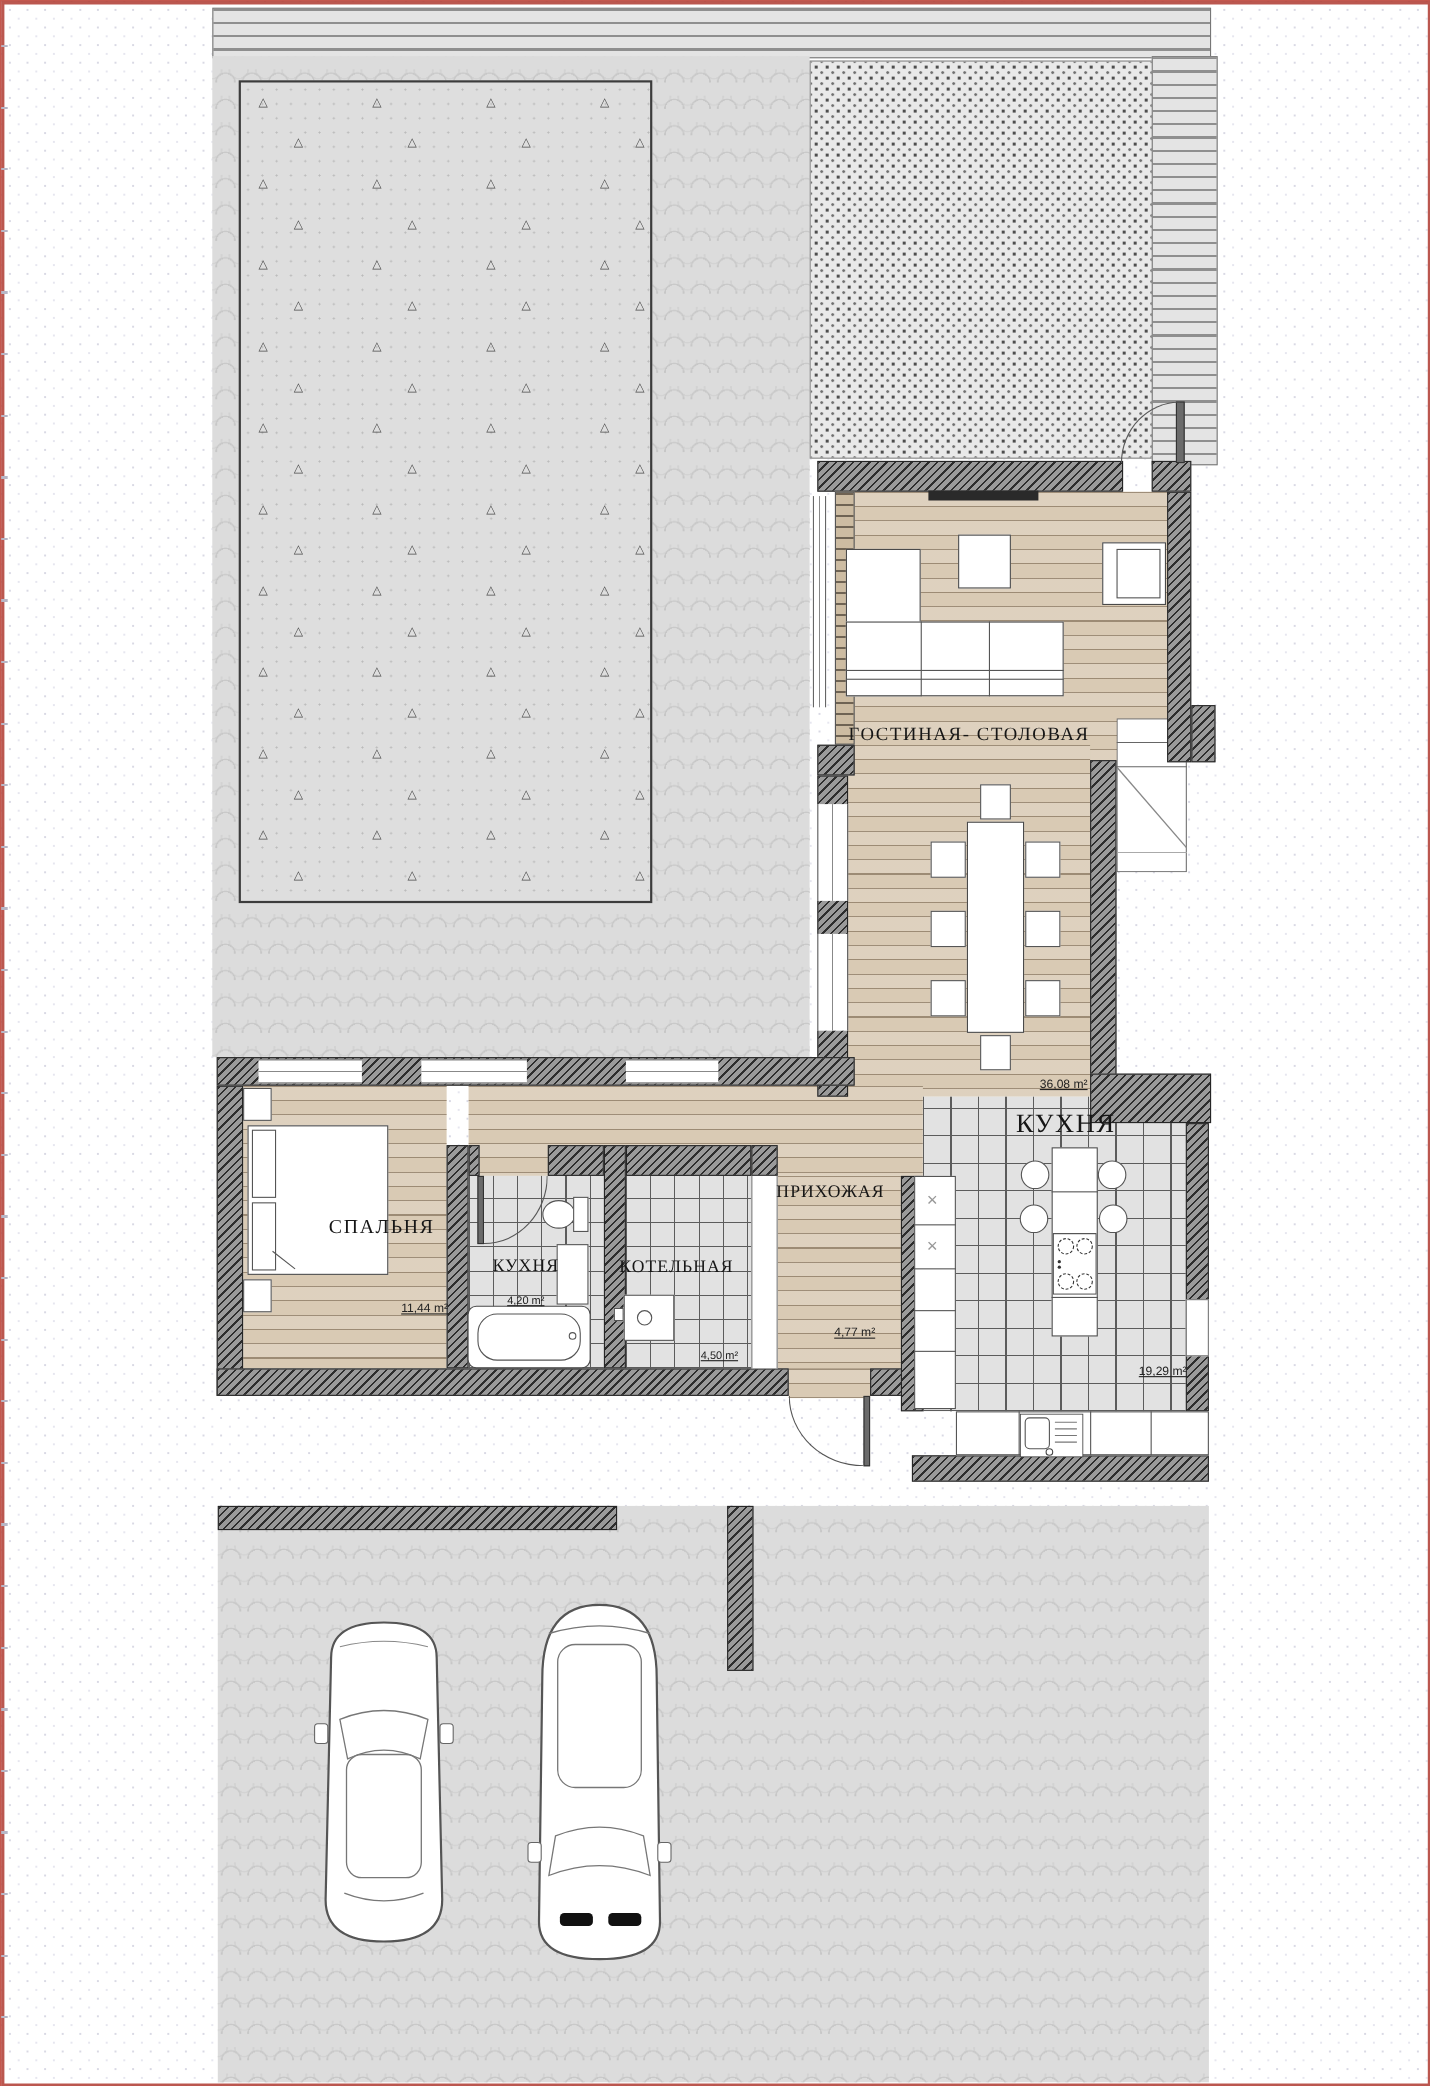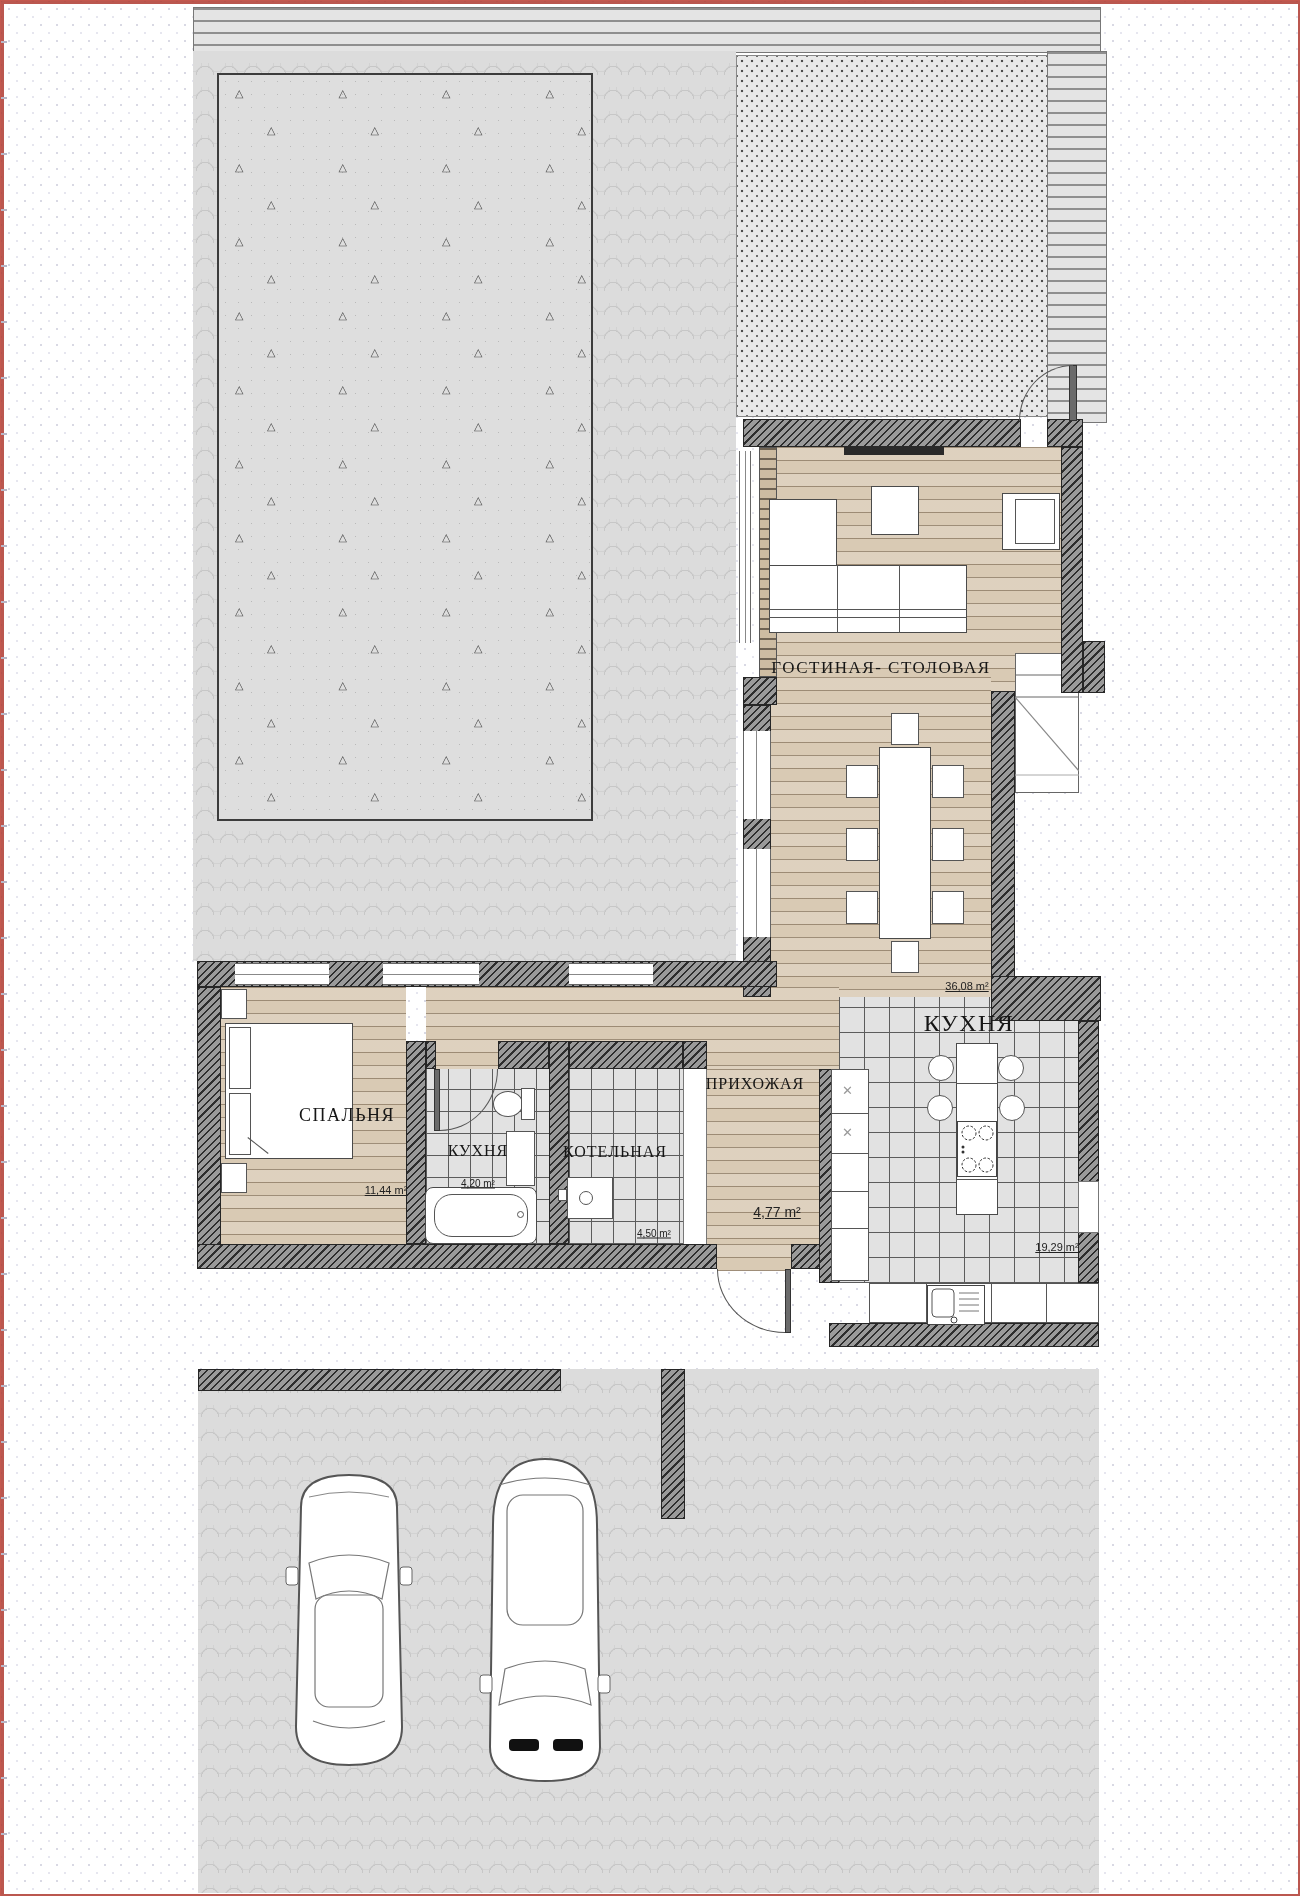--- a/index.html
+++ b/index.html
@@ -249,15 +249,15 @@
   <div class="area" style="left:966px;top:985px;">36,08 m²</div>
   <div class="lbl" style="left:968px;top:1022px;font-size:24px;">КУХНЯ</div>
   <div class="area" style="left:1056px;top:1246px;">19,29 m²</div>
   <div class="lbl" style="left:346px;top:1114px;font-size:18px;">СПАЛЬНЯ</div>
   <div class="area" style="left:385px;top:1189px;">11,44 m²</div>
   <div class="lbl" style="left:477px;top:1150px;font-size:16px;letter-spacing:1px;">КУХНЯ</div>
   <div class="area" style="left:477px;top:1182px;font-size:10px;">4,20 m²</div>
   <div class="lbl" style="left:614px;top:1151px;font-size:16px;letter-spacing:1px;">КОТЕЛЬНАЯ</div>
   <div class="area" style="left:653px;top:1232px;font-size:10px;">4,50 m²</div>
   <div class="lbl" style="left:754px;top:1083px;font-size:16px;letter-spacing:1px;">ПРИХОЖАЯ</div>
-  <div class="area" style="left:776px;top:1211px;font-size:14px;">4,77 m²</div>
+  <div class="area" style="left:776px;top:1211px;font-size:11px;">4,77 m²</div>
 
 </div>
 
 </body></html>

